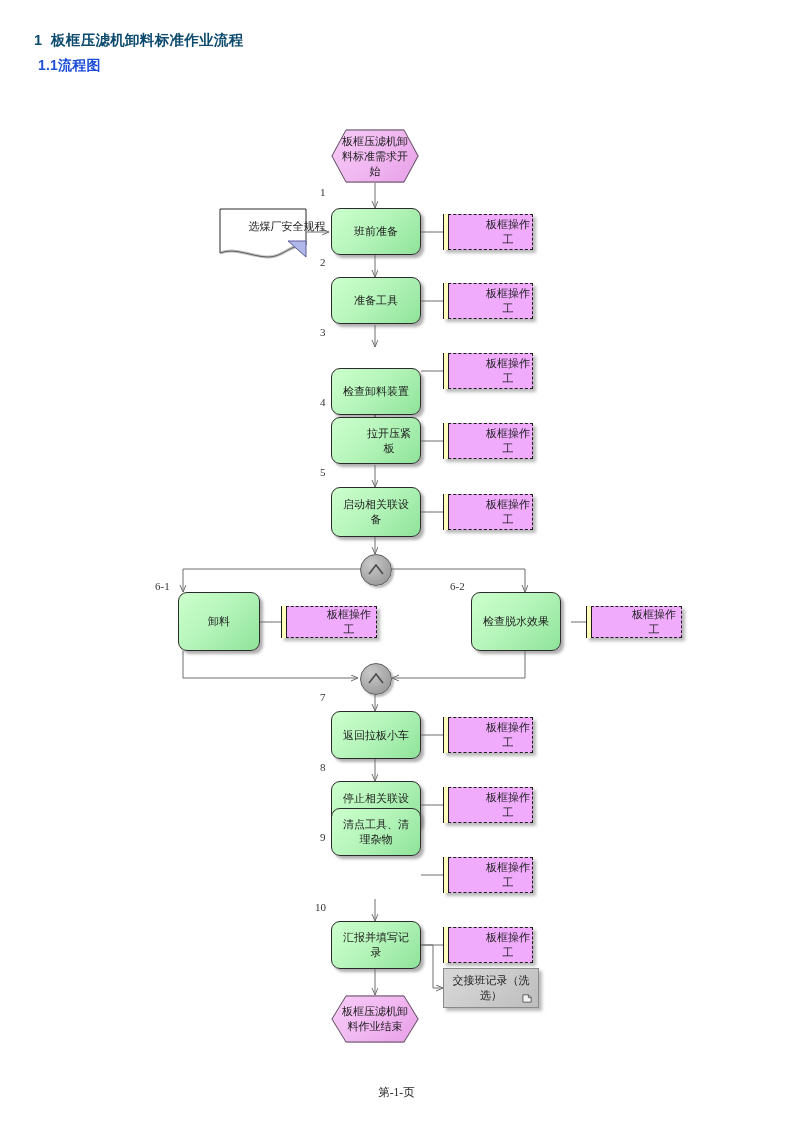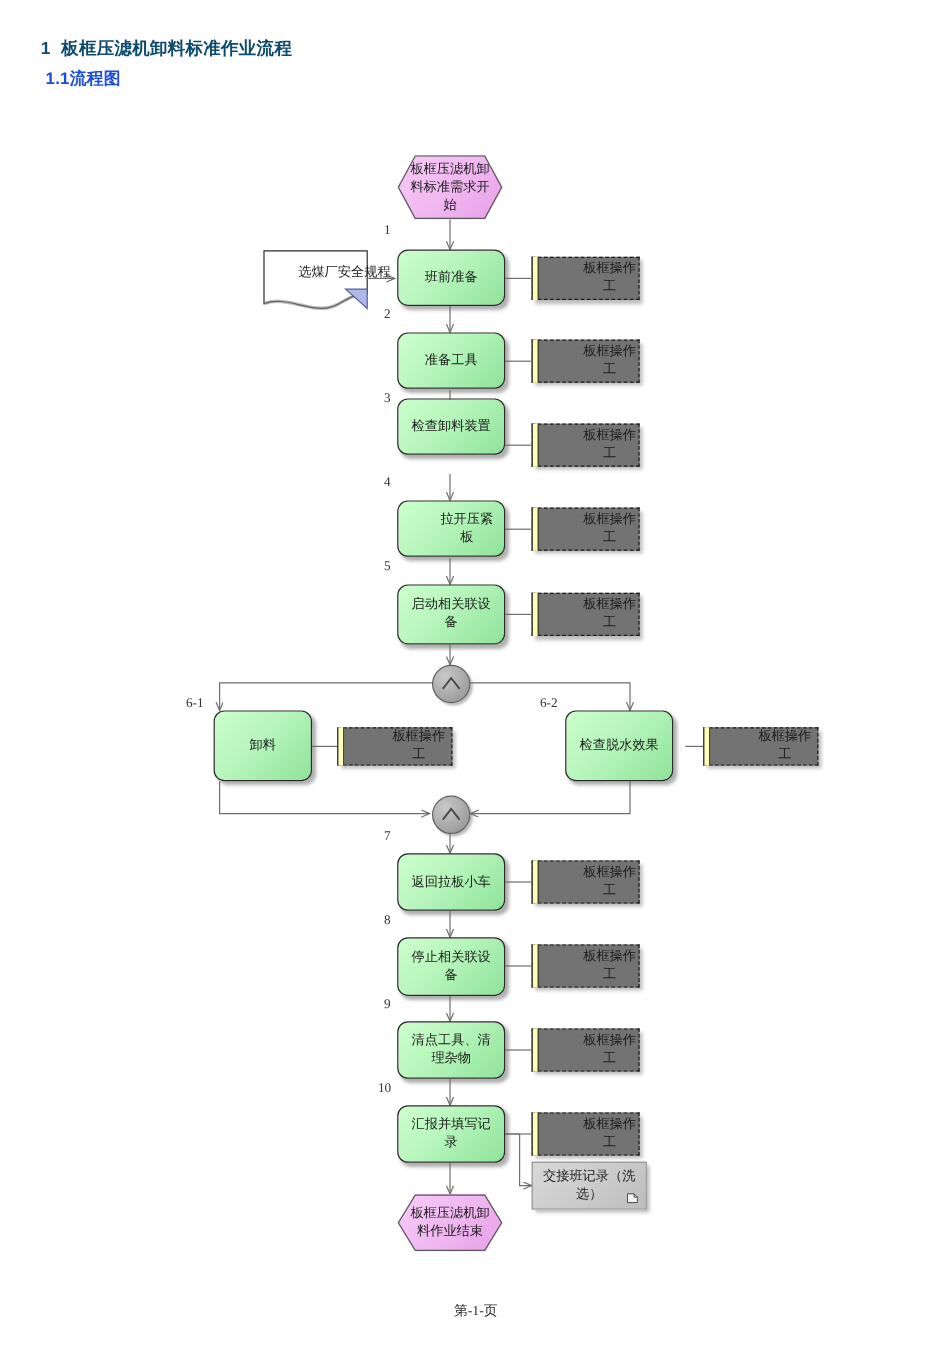--- a/index.html
+++ b/index.html
@@ -84,21 +84,21 @@
   .term {
     background: linear-gradient(135deg, #f7ccf7 0%, #f0b6f0 55%, #e79ee7 100%);
     border: 0;
     filter: drop-shadow(2.5px 2.5px 2px rgba(120,120,120,0.55));
     clip-path: polygon(17% 0%, 83% 0%, 100% 50%, 83% 100%, 17% 100%, 0% 50%);
     padding: 0 8px;
   }
 
   
   .role {
-    background: #737373;
+    background: #f0abfc;
     border: 1px dashed #1c1c1c;
     box-shadow: 3px 3px 3px rgba(120,120,120,0.5);
     font-size: 11px;
     padding-left: 40px;
   }
   .role::before {
     content: "";
     position: absolute;
     left: -1px; top: -1px; bottom: -1px;
     width: 4px;
@@ -273,21 +273,21 @@
     <span class="lbl">板框操作工</span>
   </div>
 
   <div class="node proc" style="left:331px; top:277px; width:90px; height:47px;">
     <span class="lbl">准备工具</span>
   </div>
   <div class="node role" style="left:443px; top:283px; width:90px; height:36px;">
     <span class="lbl">板框操作工</span>
   </div>
 
-  <div class="node proc" style="left:331px; top:332px; width:90px; height:47px;">
+  <div class="node proc" style="left:331px; top:368px; width:90px; height:47px;">
     <span class="lbl">检查卸料装置</span>
   </div>
   <div class="node role" style="left:443px; top:353px; width:90px; height:36px;">
     <span class="lbl">板框操作工</span>
   </div>
 
   <div class="node proc" style="left:331px; top:417px; width:90px; height:47px;padding-left:32px;">
     <span class="lbl">拉开压紧板</span>
   </div>
   <div class="node role" style="left:443px; top:423px; width:90px; height:36px;">
@@ -334,21 +334,21 @@
     <span class="lbl">板框操作工</span>
   </div>
 
   <div class="node proc" style="left:331px; top:781px; width:90px; height:49px;">
     <span class="lbl">停止相关联设备</span>
   </div>
   <div class="node role" style="left:443px; top:787px; width:90px; height:36px;">
     <span class="lbl">板框操作工</span>
   </div>
 
-  <div class="node proc" style="left:331px; top:851px; width:90px; height:48px;">
+  <div class="node proc" style="left:331px; top:808px; width:90px; height:48px;">
     <span class="lbl">清点工具、清理杂物</span>
   </div>
   <div class="node role" style="left:443px; top:857px; width:90px; height:36px;">
     <span class="lbl">板框操作工</span>
   </div>
 
   <div class="node proc" style="left:331px; top:921px; width:90px; height:48px;align-items:center;">
     <span class="lbl">汇报并填写记录</span>
   </div>
   <div class="node role" style="left:443px; top:927px; width:90px; height:36px;">

